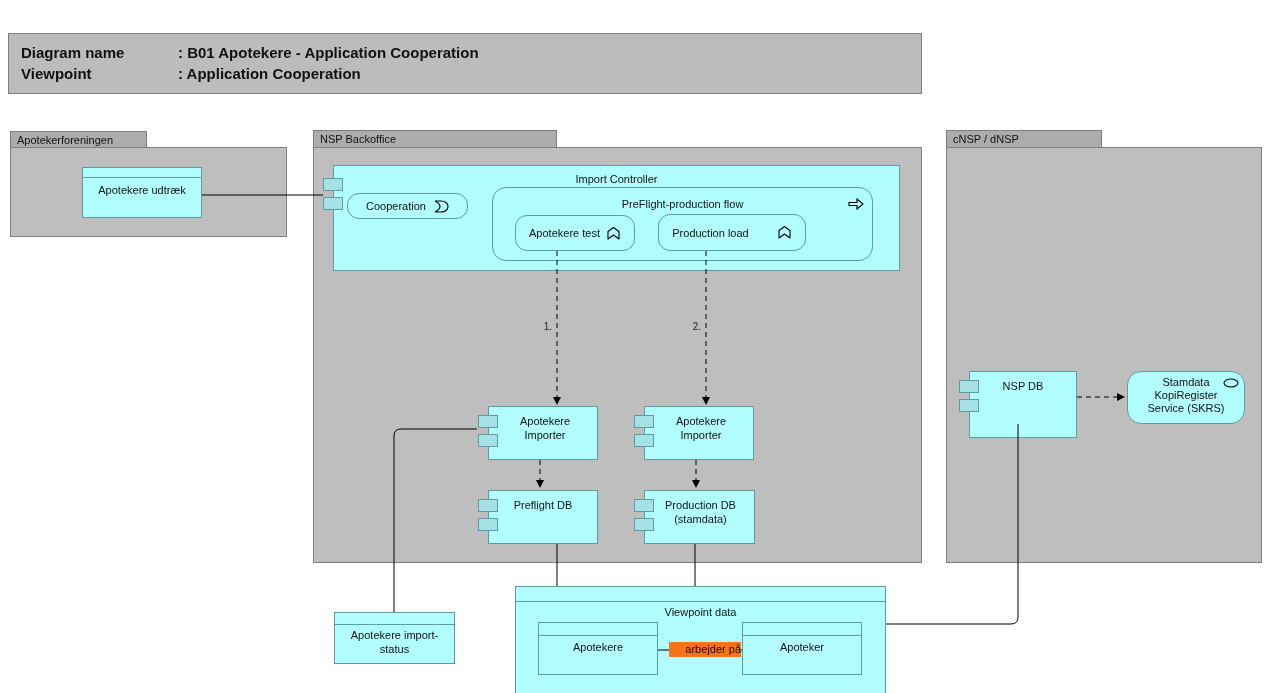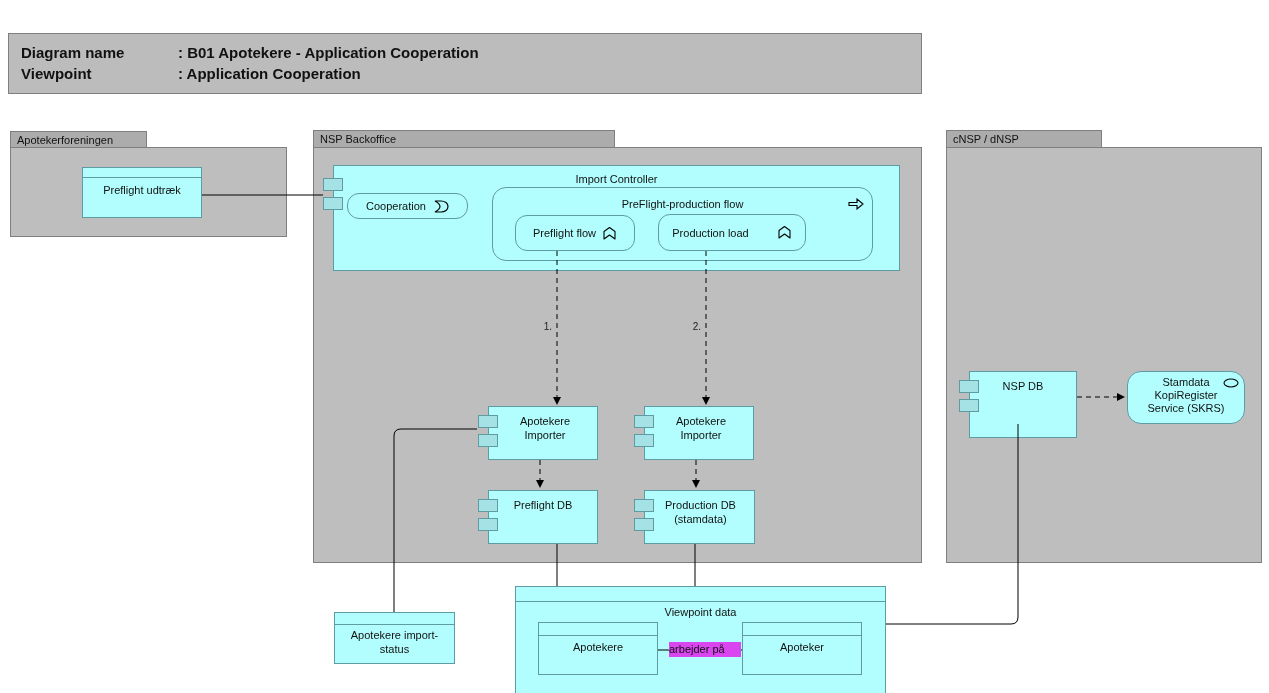--- a/index.html
+++ b/index.html
@@ -25,21 +25,21 @@
   .port{position:absolute;left:-11px;width:20px;height:13px;background:#a5e2e6;
         border:1px solid #5f9ba3;box-sizing:border-box;}
   .p1{top:8px;} .p2{top:27px;}
   .pc1{top:12px;} .pc2{top:31px;}
   .rounded{border-radius:12px;display:flex;align-items:center;justify-content:center;gap:6px;}
   .dataobj .strip{position:absolute;left:0;top:0;right:0;border-bottom:1px solid #5f9ba3;}
   .icon{display:inline-block;line-height:0;}
 
   
   .conn-label{font-size:10px;color:#222;}
-  .assoc-label{font-size:11px;background:#d946ef;text-align:left;line-height:15px;}
+  .assoc-label{font-size:11px;background:#f97316;text-align:right;line-height:15px;}
 
   svg.overlay{position:absolute;left:0;top:0;pointer-events:none;}
   .line{stroke:#000;stroke-width:1;fill:none;}
   .dash{stroke-dasharray:5,4;}
   .head{fill:#000;stroke:none;}
 </style>
 </head>
 <body>
 
 <div id="canvas">
@@ -51,29 +51,29 @@
     </div>
     <div class="title-row">
       <span class="title-label">Viewpoint</span>
       <span>: Application Cooperation</span>
     </div>
   </div>
 
   <div class="abs group-tab" style="left:10px;top:107px;width:137px;height:17px;">Apotekerforeningen</div>
   <div class="abs group-body" style="left:10px;top:123px;width:277px;height:90px;"></div>
 
-  <div class="abs group-tab" style="left:313px;top:106px;width:302px;height:18px;">NSP Backoffice</div>
+  <div class="abs group-tab" style="left:313px;top:106px;width:244px;height:18px;">NSP Backoffice</div>
   <div class="abs group-body" style="left:313px;top:123px;width:609px;height:416px;"></div>
 
   <div class="abs group-tab" style="left:946px;top:106px;width:156px;height:18px;">cNSP / dNSP</div>
   <div class="abs group-body" style="left:946px;top:123px;width:316px;height:416px;"></div>
 
   <div class="abs el dataobj" style="left:82px;top:143px;width:120px;height:51px;padding-top:15px;">
     <div class="strip" style="height:9px;"></div>
-    <span>Preflight udtræk</span>
+    <span>Apotekere udtræk</span>
   </div>
 
   <div class="abs el" style="left:333px;top:141px;width:567px;height:106px;padding-top:6px;">
     <div class="port pc1"></div>
     <div class="port pc2"></div>
     <span>Import Controller</span>
   </div>
 
   <div class="abs el rounded" style="left:347px;top:169px;width:121px;height:26px;">
     <span>Cooperation</span>
@@ -87,21 +87,21 @@
   <div class="abs el" style="left:492px;top:163px;width:381px;height:74px;border-radius:14px;padding-top:9px;">
     <span>PreFlight-production flow</span>
     <span class="icon" style="position:absolute;right:8px;top:10px;">
       <svg width="16" height="12" viewBox="0 0 16 12">
           <path d="M1,4.5 H9 V1 L15,6 L9,11 V7.5 H1 z" fill="none" stroke="#000" stroke-width="1.1"></path>
         </svg>
     </span>
   </div>
 
   <div class="abs el rounded" style="left:515px;top:191px;width:120px;height:36px;">
-    <span>Preflight flow</span>
+    <span>Apotekere test</span>
     <span class="icon">
       <svg width="15" height="15" viewBox="0 0 15 15">
           <path d="M2,13 V5.5 L7.5,1.5 L13,5.5 V13 L7.5,9 z" fill="none" stroke="#000" stroke-width="1.1" stroke-linejoin="round"></path>
         </svg>
     </span>
   </div>
 
   <div class="abs el rounded" style="left:658px;top:190px;width:148px;height:37px;gap:28px;">
     <span>Production load</span>
     <span class="icon">

